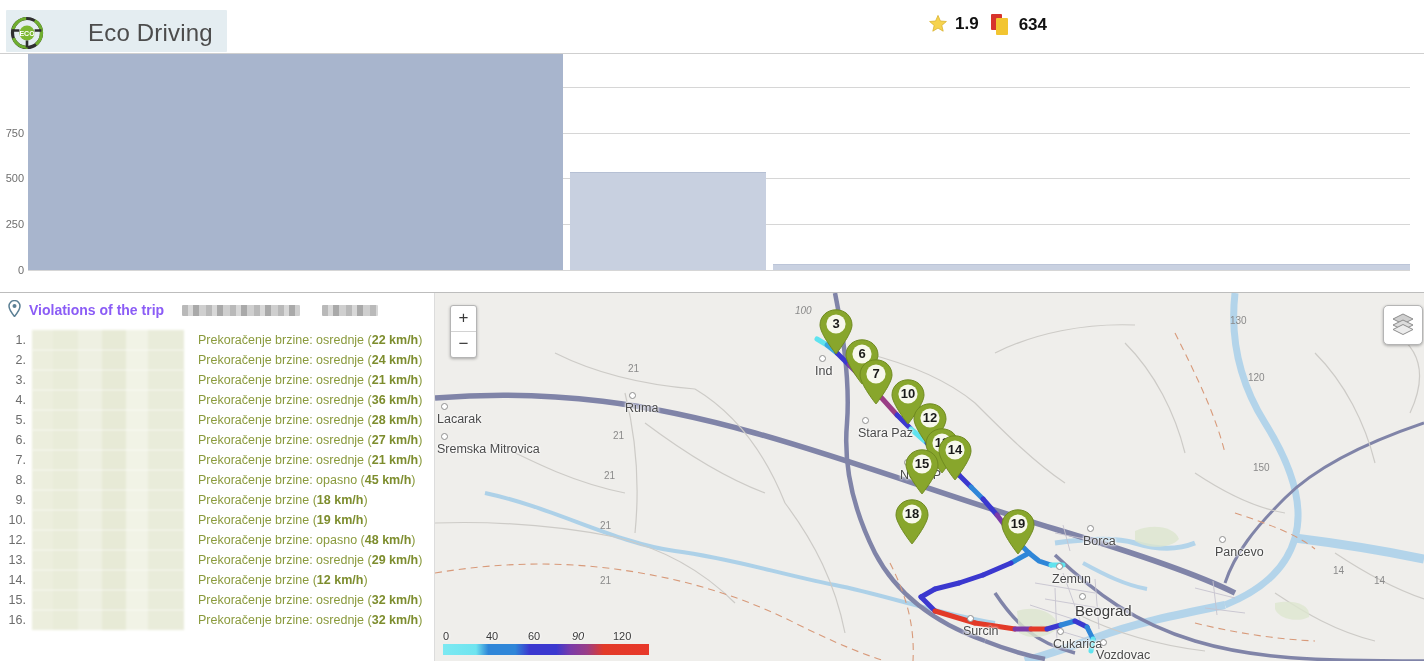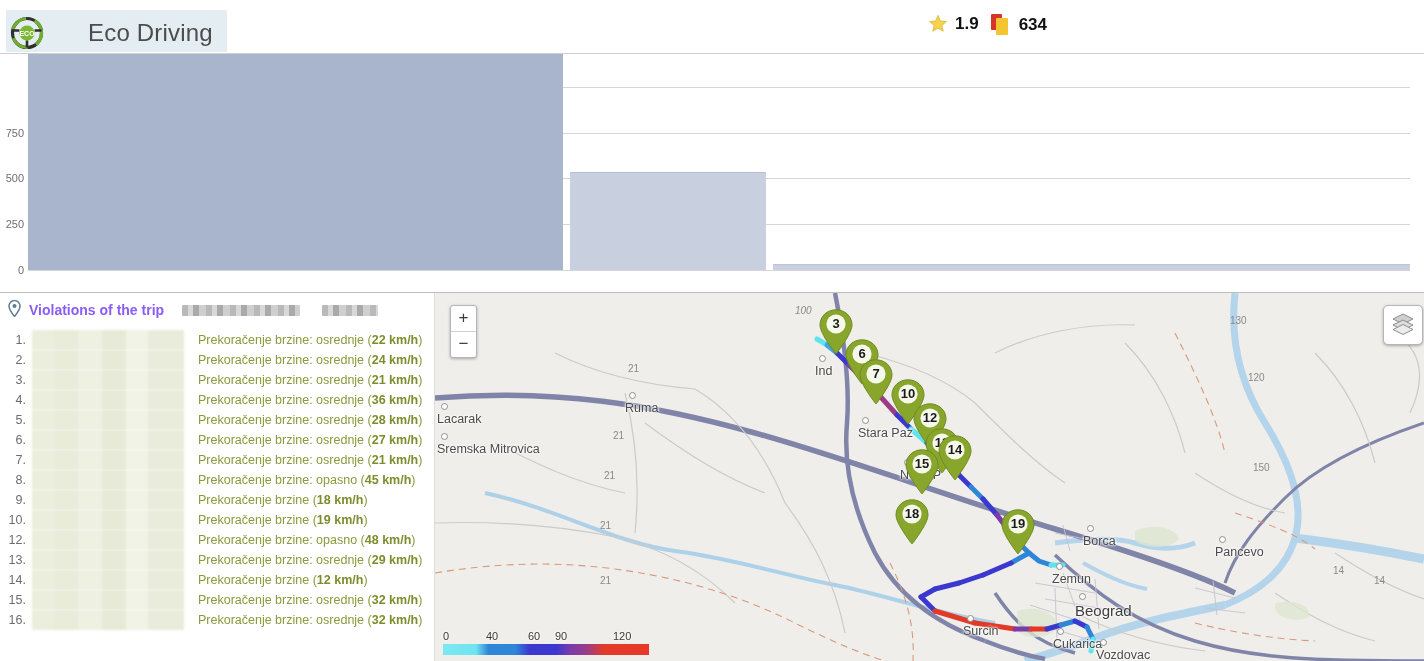--- a/index.html
+++ b/index.html
@@ -440,19 +440,19 @@
         <polygon points="12,13.5 22,18.5 12,23.5 2,18.5" fill="#ececec" stroke="#8d8d8d" stroke-width="1"></polygon>
       </svg>
     </span>
   </div>
 
   <div class="legend">
     <div class="legend-labels" id="legend-labels">
         <span style="left: 0px;">0</span>
         <span style="left: 43px;">40</span>
         <span style="left: 85px;">60</span>
-        <span style="left: 112px;">90</span>
+        <span style="left: 129px; font-style: italic;">90</span>
         <span style="left: 170px;">120</span>
       </div>
     <div class="legend-bar"></div>
   </div>
 
 </div>
 
 </body></html>

